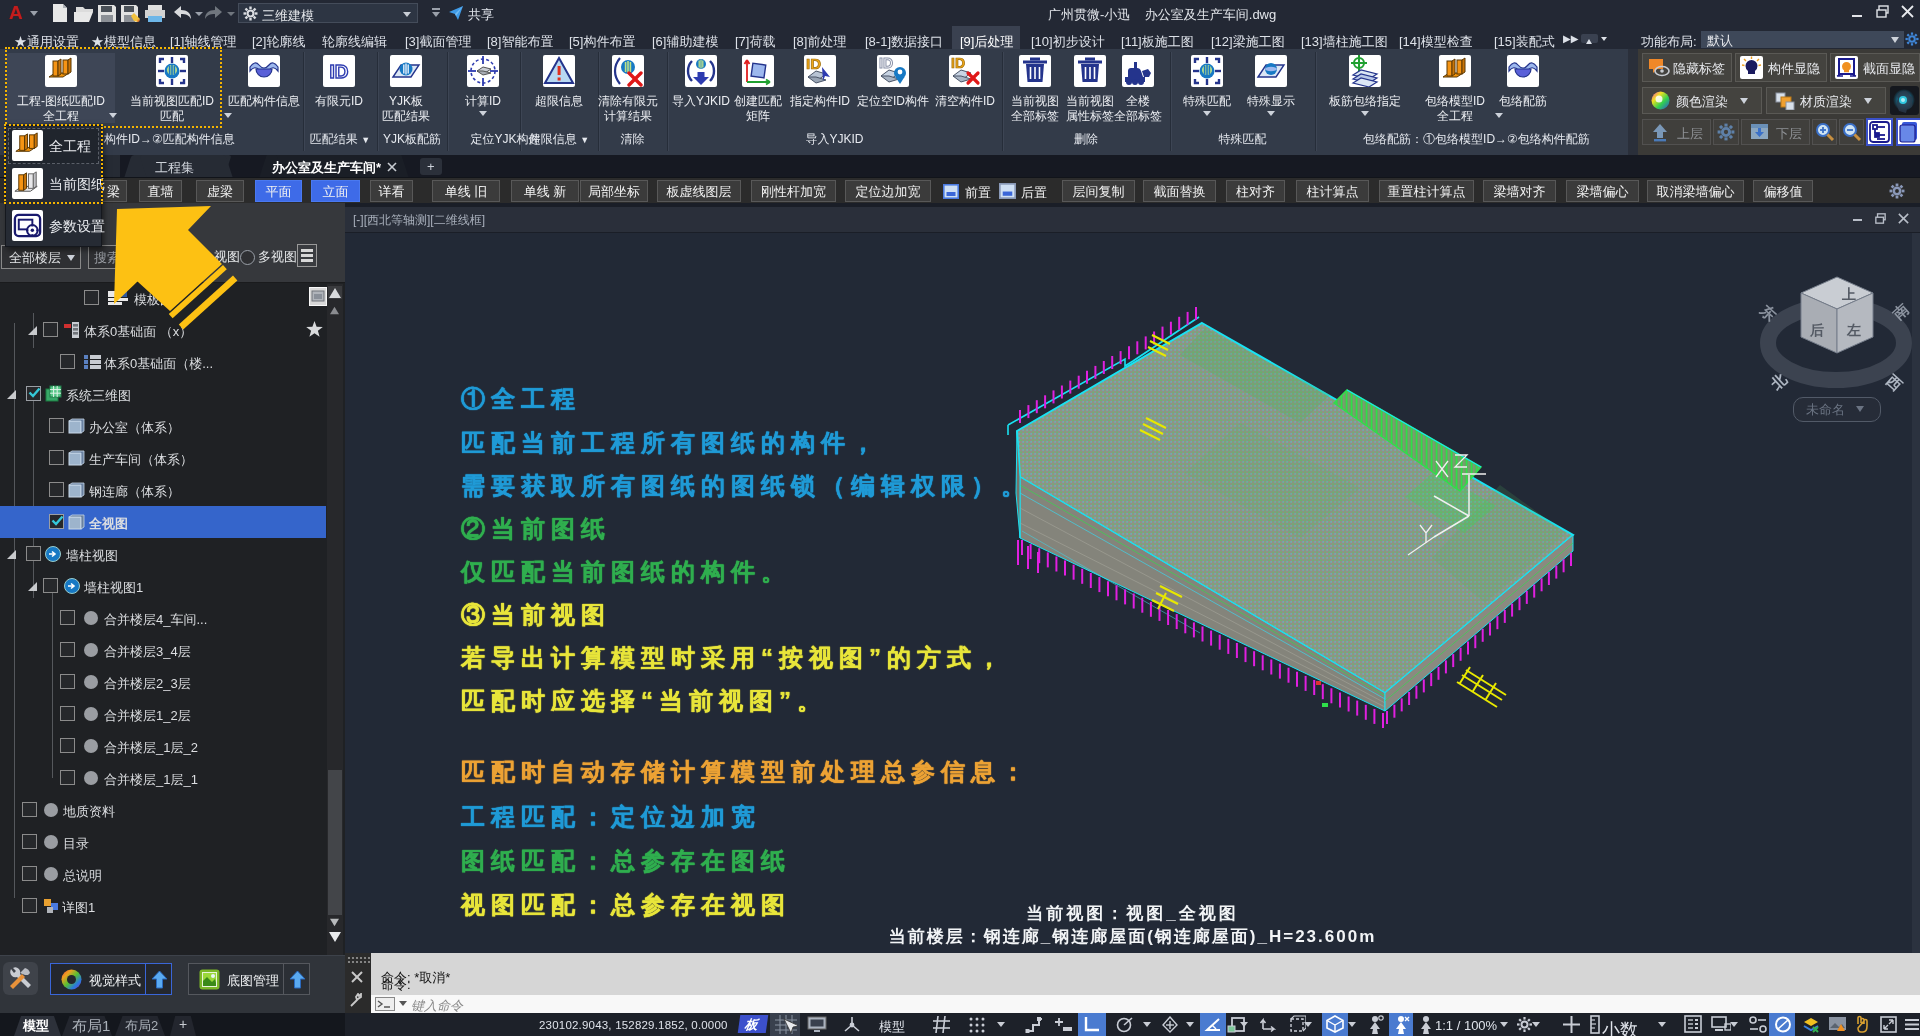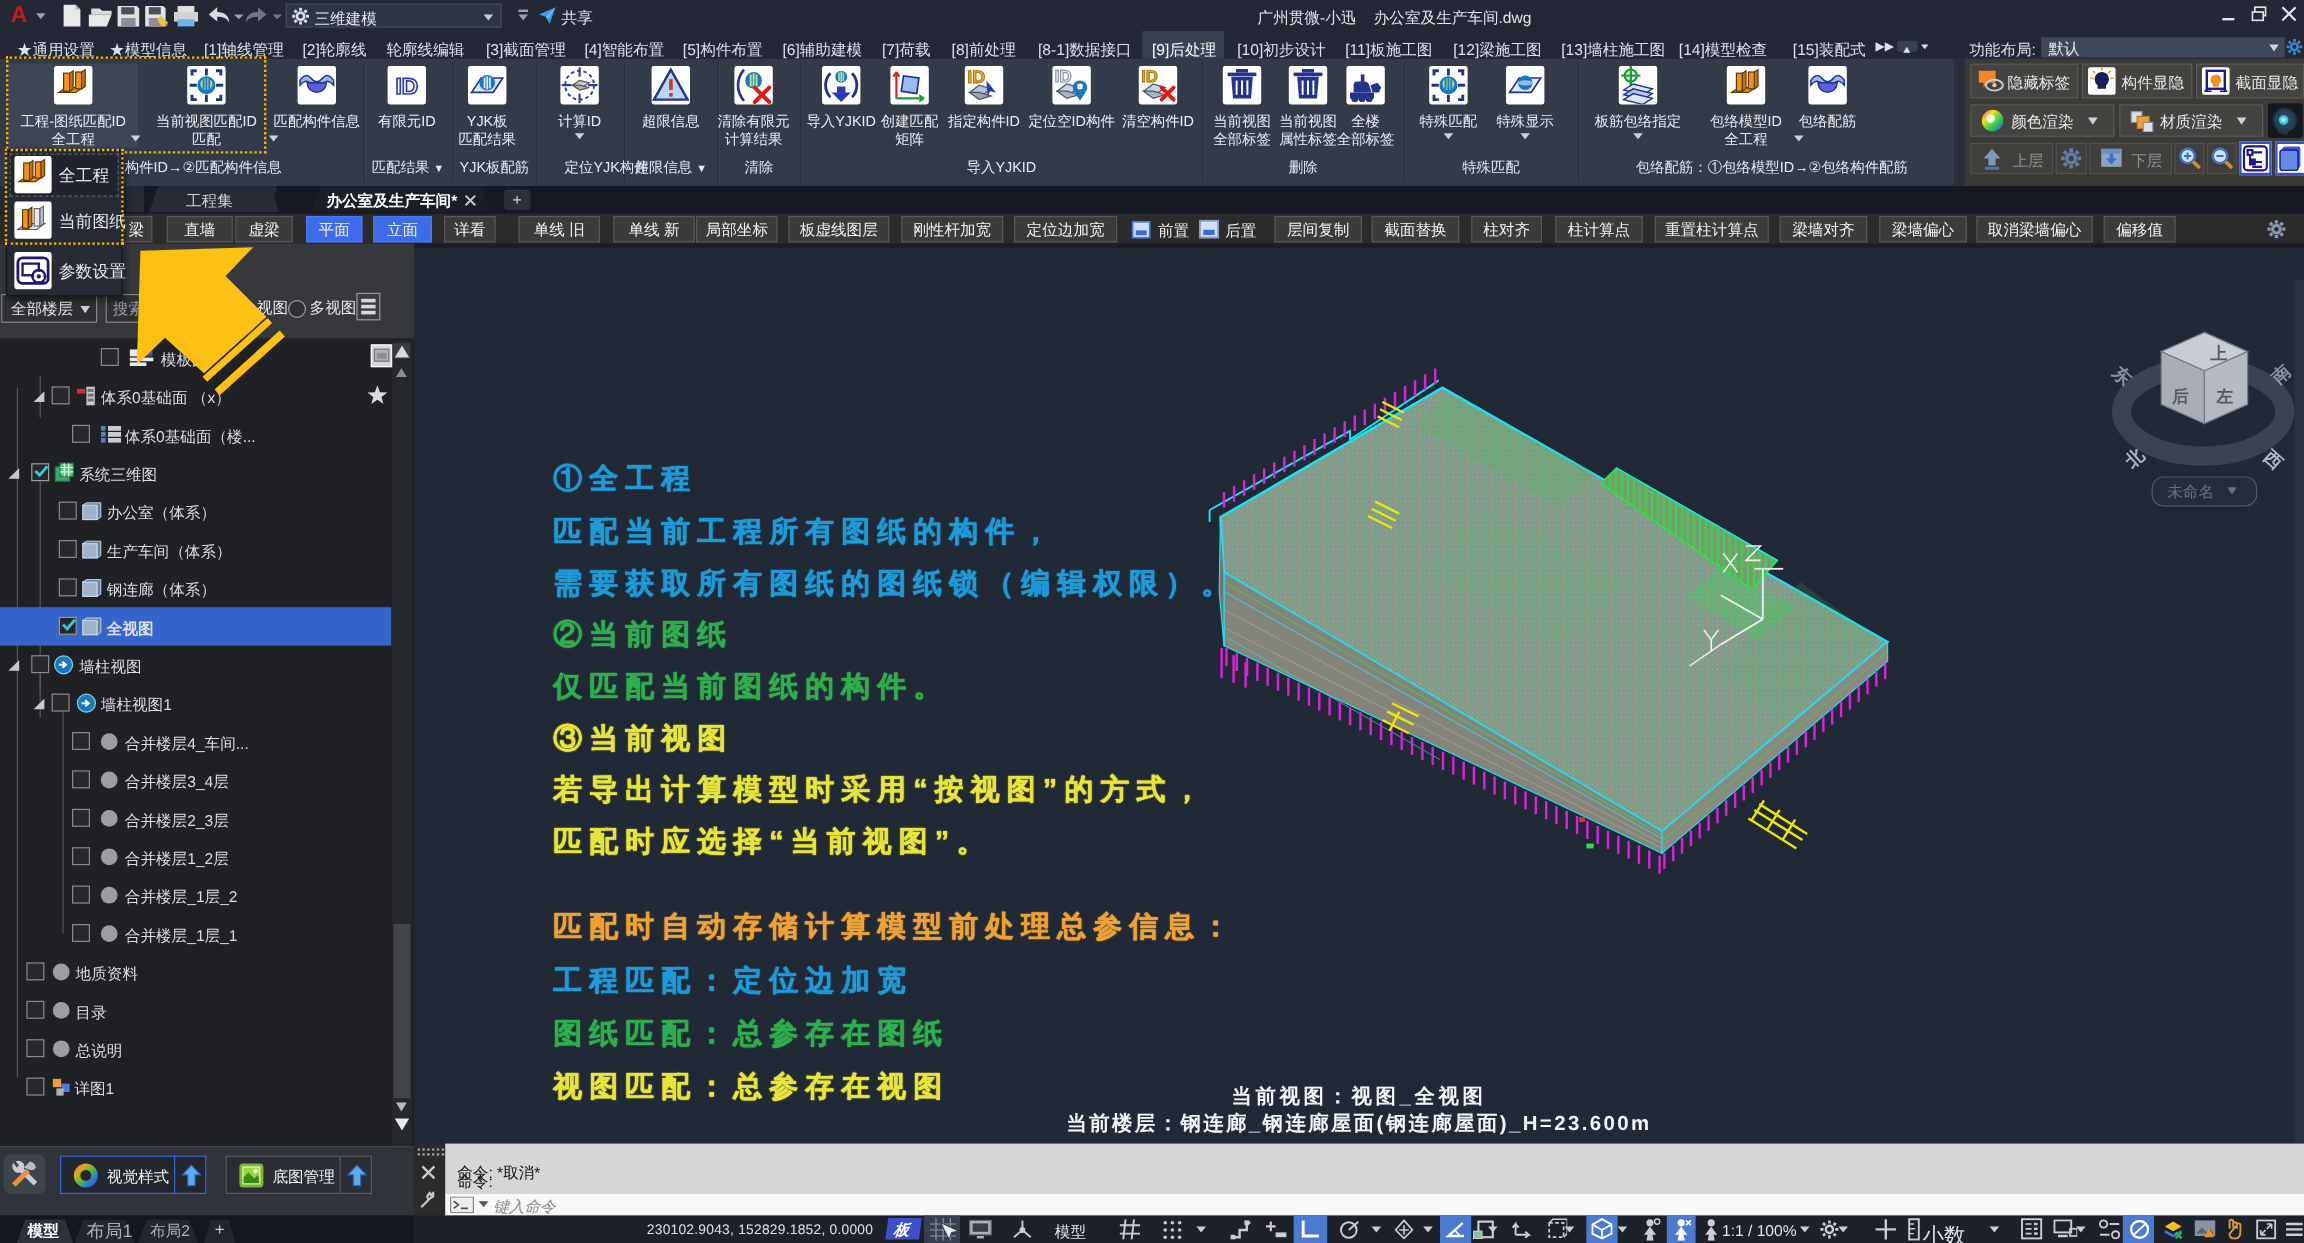--- a/index.html
+++ b/index.html
@@ -101,21 +101,21 @@
   </div>
 
   <div class="ab" id="menubar" style="left:0;top:26px;width:1920px;height:23px;background:#232834;">
     <div class="ab" style="left:952px;top:0;width:68px;height:23px;background:#3a4150;"></div>
     <div class="mitem" style="left:14px;top:7px;">★通用设置</div>
     <div class="mitem" style="left:91px;top:7px;">★模型信息</div>
     <div class="mitem" style="left:170px;top:7px;">[1]轴线管理</div>
     <div class="mitem" style="left:252px;top:7px;">[2]轮廓线</div>
     <div class="mitem" style="left:322px;top:7px;">轮廓线编辑</div>
     <div class="mitem" style="left:405px;top:7px;">[3]截面管理</div>
-    <div class="mitem" style="left:487px;top:7px;">[4]智能布置</div>
+    <div class="mitem" style="left:487px;top:7px;">[8]智能布置</div>
     <div class="mitem" style="left:569px;top:7px;">[5]构件布置</div>
     <div class="mitem" style="left:652px;top:7px;">[6]辅助建模</div>
     <div class="mitem" style="left:735px;top:7px;">[7]荷载</div>
     <div class="mitem" style="left:793px;top:7px;">[8]前处理</div>
     <div class="mitem" style="left:865px;top:7px;">[8-1]数据接口</div>
     <div class="mitem" style="left:960px;top:7px;color:#fff;">[9]后处理</div>
     <div class="mitem" style="left:1031px;top:7px;">[10]初步设计</div>
     <div class="mitem" style="left:1121px;top:7px;">[11]板施工图</div>
     <div class="mitem" style="left:1211px;top:7px;">[12]梁施工图</div>
     <div class="mitem" style="left:1301px;top:7px;">[13]墙柱施工图</div>
@@ -598,21 +598,21 @@
           <line x1="9" y1="1" x2="1" y2="9"></line>
         </g>
       </svg>
     <div class="ab" style="left:420px;top:3px;width:22px;height:17px;background:#2b303a;border-radius:3px;">
       <div class="ab" style="left:7px;top:1px;font-size:13px;color:#cdd2da;">+</div>
     </div>
   </div>
 
   <div class="ab" id="toolbar2" style="left:0;top:177px;width:1920px;height:26px;background:#2b2b2b;border-top:1px solid #11141a;box-sizing:border-box;">
     <div class="tb" style="left:100px;top:2px;width:27px;">梁</div>
-    <div class="tb" style="left:139px;top:2px;width:55px;">直墙</div>
+    <div class="tb" style="left:139px;top:2px;width:43px;">直墙</div>
     <div class="tb" style="left:196px;top:2px;width:48px;">虚梁</div>
     <div class="tb tbblue" style="left:255px;top:2px;width:47px;">平面</div>
     <div class="tb tbblue" style="left:311px;top:2px;width:49px;">立面</div>
     <div class="tb" style="left:370px;top:2px;width:43px;">详看</div>
     <div class="tb" style="left:432px;top:2px;width:68px;">单线 旧</div>
     <div class="tb" style="left:511px;top:2px;width:68px;">单线 新</div>
     <div class="tb" style="left:580px;top:2px;width:68px;">局部坐标</div>
     <div class="tb" style="left:657px;top:2px;width:84px;">板虚线图层</div>
     <div class="tb" style="left:751px;top:2px;width:85px;">刚性杆加宽</div>
     <div class="tb" style="left:845px;top:2px;width:86px;">定位边加宽</div>
@@ -909,20 +909,34 @@
         <svg class="ab" style="left:100px;top:6px;" width="17" height="19" viewBox="0 0 17 19">
             <path d="M8.5 1 L16 9 h-4.5 v9 h-6 v-9 H1 z" fill="#5aaaf0" stroke="#2a6ac0" stroke-width="1"></path>
           </svg>
       </div>
     </div>
   </div>
 
   <div class="ab" id="canvas" style="left:345px;top:203px;width:1575px;height:750px;background:#222936;">
     <div class="ab" style="left:0;top:0;width:1575px;height:4px;background:#1a1e27;"></div>
 
+    <div class="ab" style="left:0;top:4px;width:1575px;height:26px;background:#2a2f3a;border-bottom:1px solid #1a1e27;box-sizing:border-box;">
+      <div class="ab txt" style="left:8px;top:5px;font-size:12px;color:#a9b0bc;">[-][西北等轴测][二维线框]</div>
+      <div class="ab" style="left:1508px;top:12px;width:9px;height:2px;background:#b8bec8;"></div>
+      <svg class="ab" style="left:1530px;top:6px;" width="11" height="11" viewBox="0 0 13 13">
+          <rect x="3" y="1" width="9" height="7" fill="none" stroke="#b8bec8" stroke-width="1.6"></rect>
+          <rect x="1" y="5" width="9" height="7" fill="#2a2f3a" stroke="#b8bec8" stroke-width="1.6"></rect>
+        </svg>
+      <svg class="ab" style="left:1553px;top:6px;" width="11" height="11" viewBox="0 0 13 13">
+          <g stroke="#b8bec8" stroke-width="1.8">
+            <line x1="1" y1="1" x2="12" y2="12"></line>
+            <line x1="12" y1="1" x2="1" y2="12"></line>
+          </g>
+        </svg>
+    </div>
 
     <div class="ab" style="left:1567px;top:30px;width:8px;height:720px;background:#2b323f;"></div>
 
     <div class="ab txt" style="left:116px;top:180px;font-size:24px;font-weight:bold;color:#1f9ad6;letter-spacing:6px;text-shadow:0 0 1px,0 0 1px;">①全工程</div>
     <div class="ab txt" style="left:116px;top:224px;font-size:24px;font-weight:bold;color:#1f9ad6;letter-spacing:6px;text-shadow:0 0 1px,0 0 1px;">匹配当前工程所有图纸的构件，</div>
     <div class="ab txt" style="left:116px;top:267px;font-size:24px;font-weight:bold;color:#1f9ad6;letter-spacing:6px;text-shadow:0 0 1px,0 0 1px;">需要获取所有图纸的图纸锁（编辑权限）。</div>
     <div class="ab txt" style="left:116px;top:310px;font-size:24px;font-weight:bold;color:#2fae4e;letter-spacing:6px;text-shadow:0 0 1px,0 0 1px;">②当前图纸</div>
     <div class="ab txt" style="left:116px;top:353px;font-size:24px;font-weight:bold;color:#2fae4e;letter-spacing:6px;text-shadow:0 0 1px,0 0 1px;">仅匹配当前图纸的构件。</div>
     <div class="ab txt" style="left:116px;top:396px;font-size:24px;font-weight:bold;color:#e8e53a;letter-spacing:6px;text-shadow:0 0 1px,0 0 1px;">③当前视图</div>
     <div class="ab txt" style="left:116px;top:439px;font-size:24px;font-weight:bold;color:#e8e53a;letter-spacing:6px;text-shadow:0 0 1px,0 0 1px;">若导出计算模型时采用“按视图”的方式，</div>

